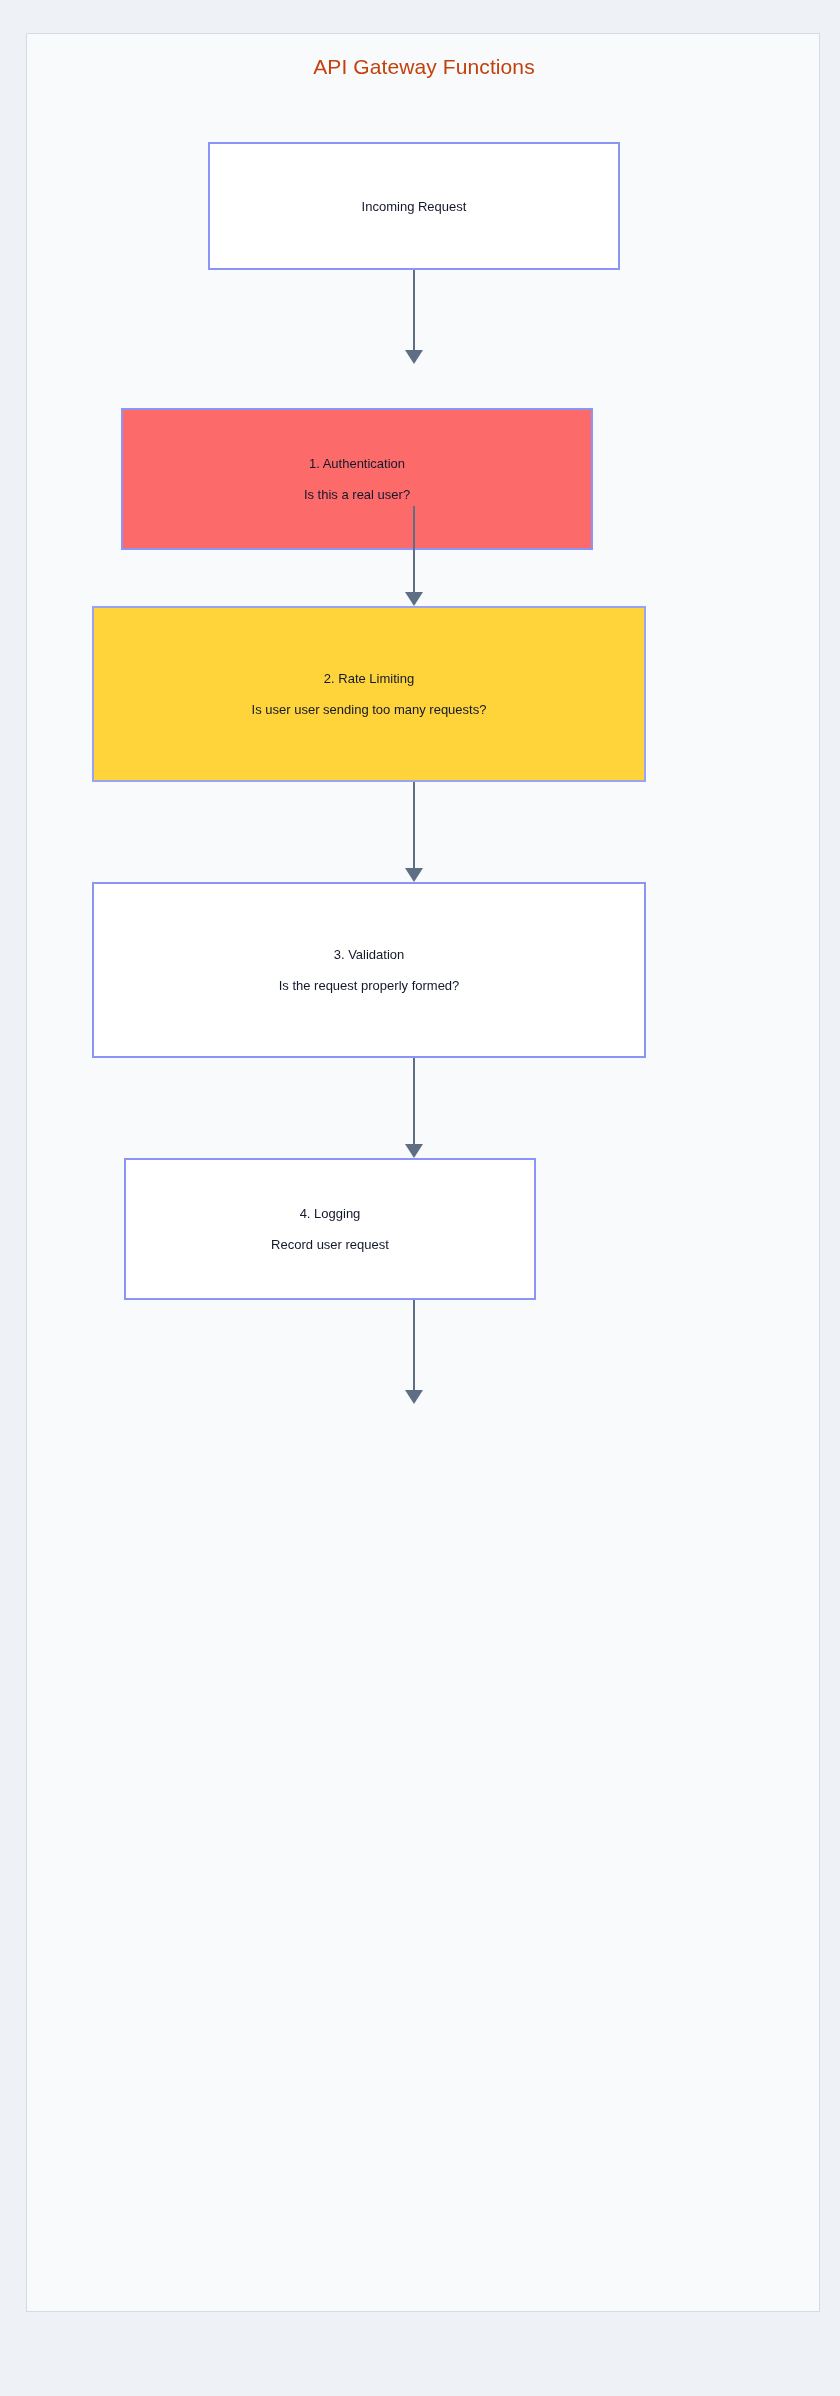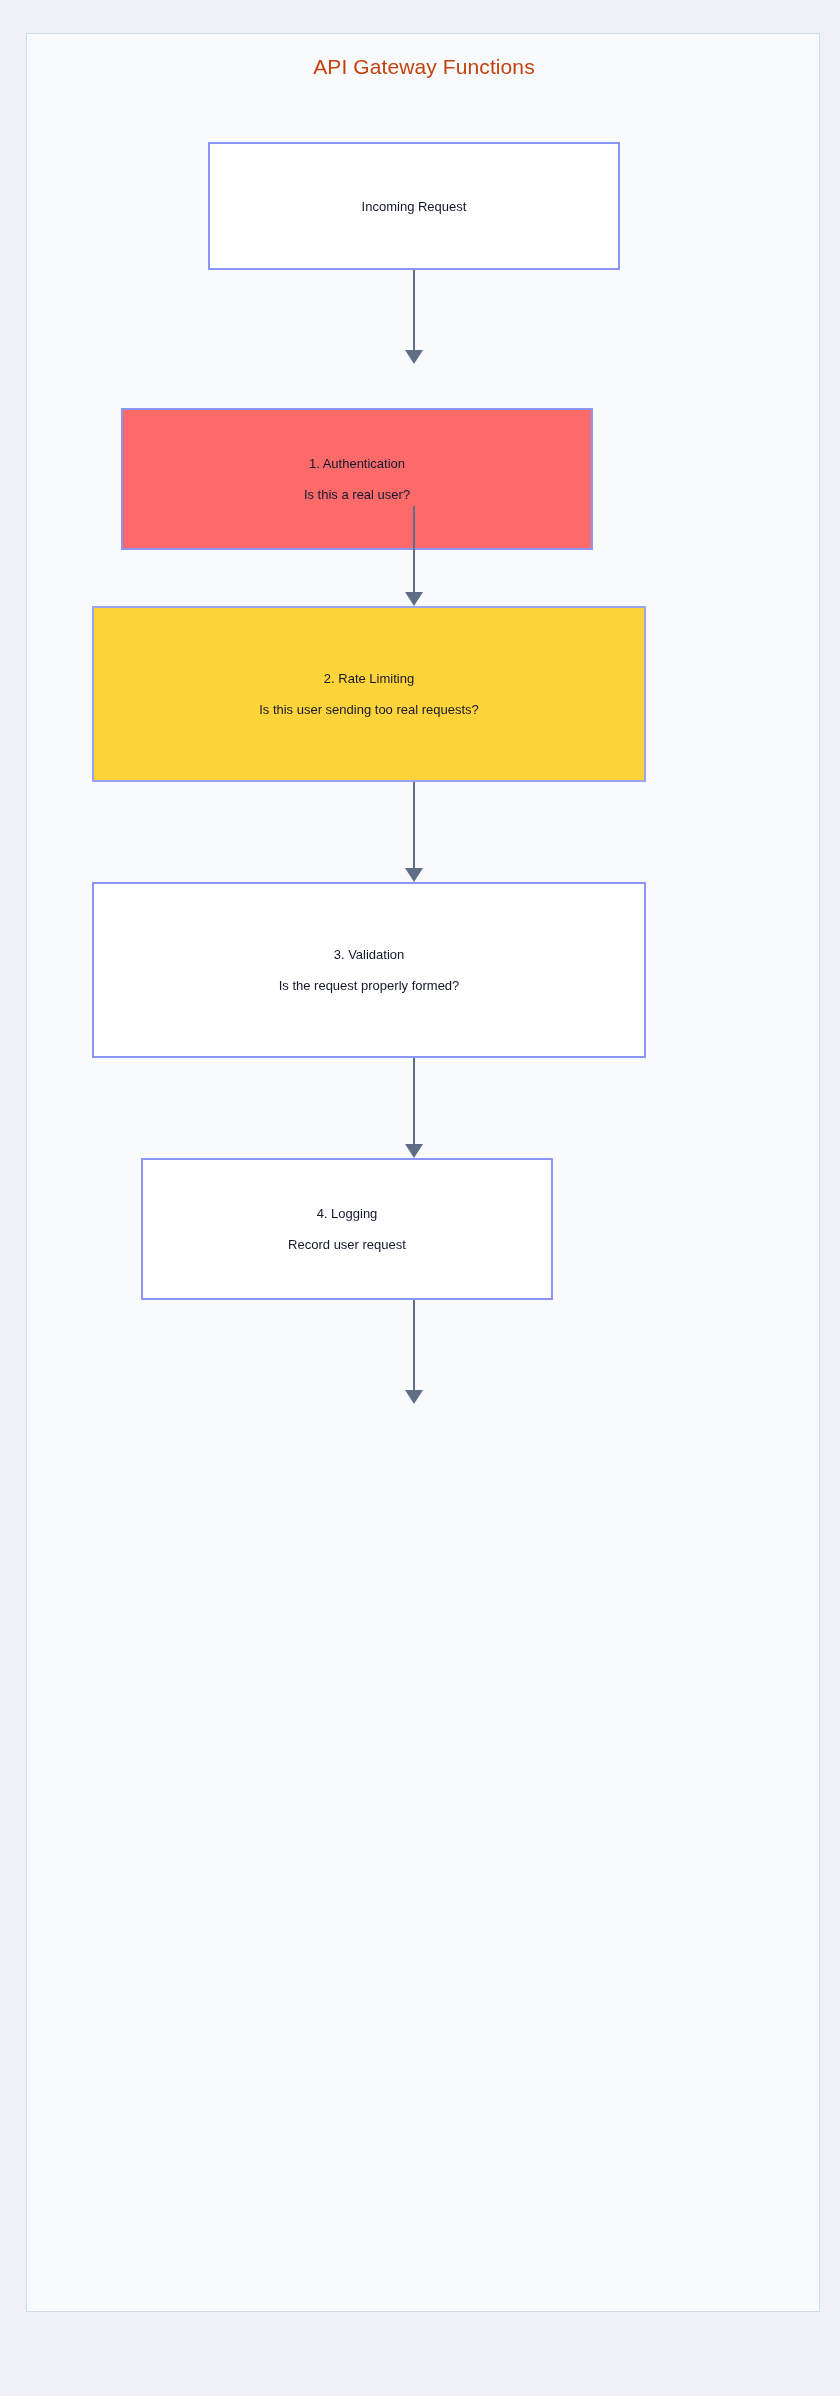--- a/index.html
+++ b/index.html
@@ -109,39 +109,39 @@
     <span class="line">Is this a real user?</span>
   </div>
 
   <div class="connector" style="left:373px; top:472px; height:100px;">
     <div class="stem" style="height:86px;"></div>
     <div class="head" style="top:86px;"></div>
   </div>
 
   <div class="node fill-yellow wrapped" style="left:65px; top:572px; width:554px; height:176px; padding:0 34px;">
     <span class="line">2. Rate Limiting</span>
-    <span class="line">Is this user sending too real requests?</span>
+    <span class="line">Is user user sending too many requests?</span>
   </div>
 
   <div class="connector" style="left:373px; top:748px; height:100px;">
     <div class="stem" style="height:86px;"></div>
     <div class="head" style="top:86px;"></div>
   </div>
 
   <div class="node wrapped" style="left:65px; top:848px; width:554px; height:176px; padding:15px 58px;">
     <span class="line">3. Validation</span>
     <span class="line">Is the request properly formed?</span>
   </div>
 
   <div class="connector" style="left:373px; top:1024px; height:100px;">
     <div class="stem" style="height:86px;"></div>
     <div class="head" style="top:86px;"></div>
   </div>
 
-  <div class="node" style="left:114px; top:1124px; width:412px; height:142px;">
+  <div class="node" style="left:97px; top:1124px; width:412px; height:142px;">
     <span class="line">4. Logging</span>
     <span class="line">Record user request</span>
   </div>
 
   <div class="connector" style="left:373px; top:1266px; height:104px;">
     <div class="stem" style="height:90px;"></div>
     <div class="head" style="top:90px;"></div>
   </div>
 
 

